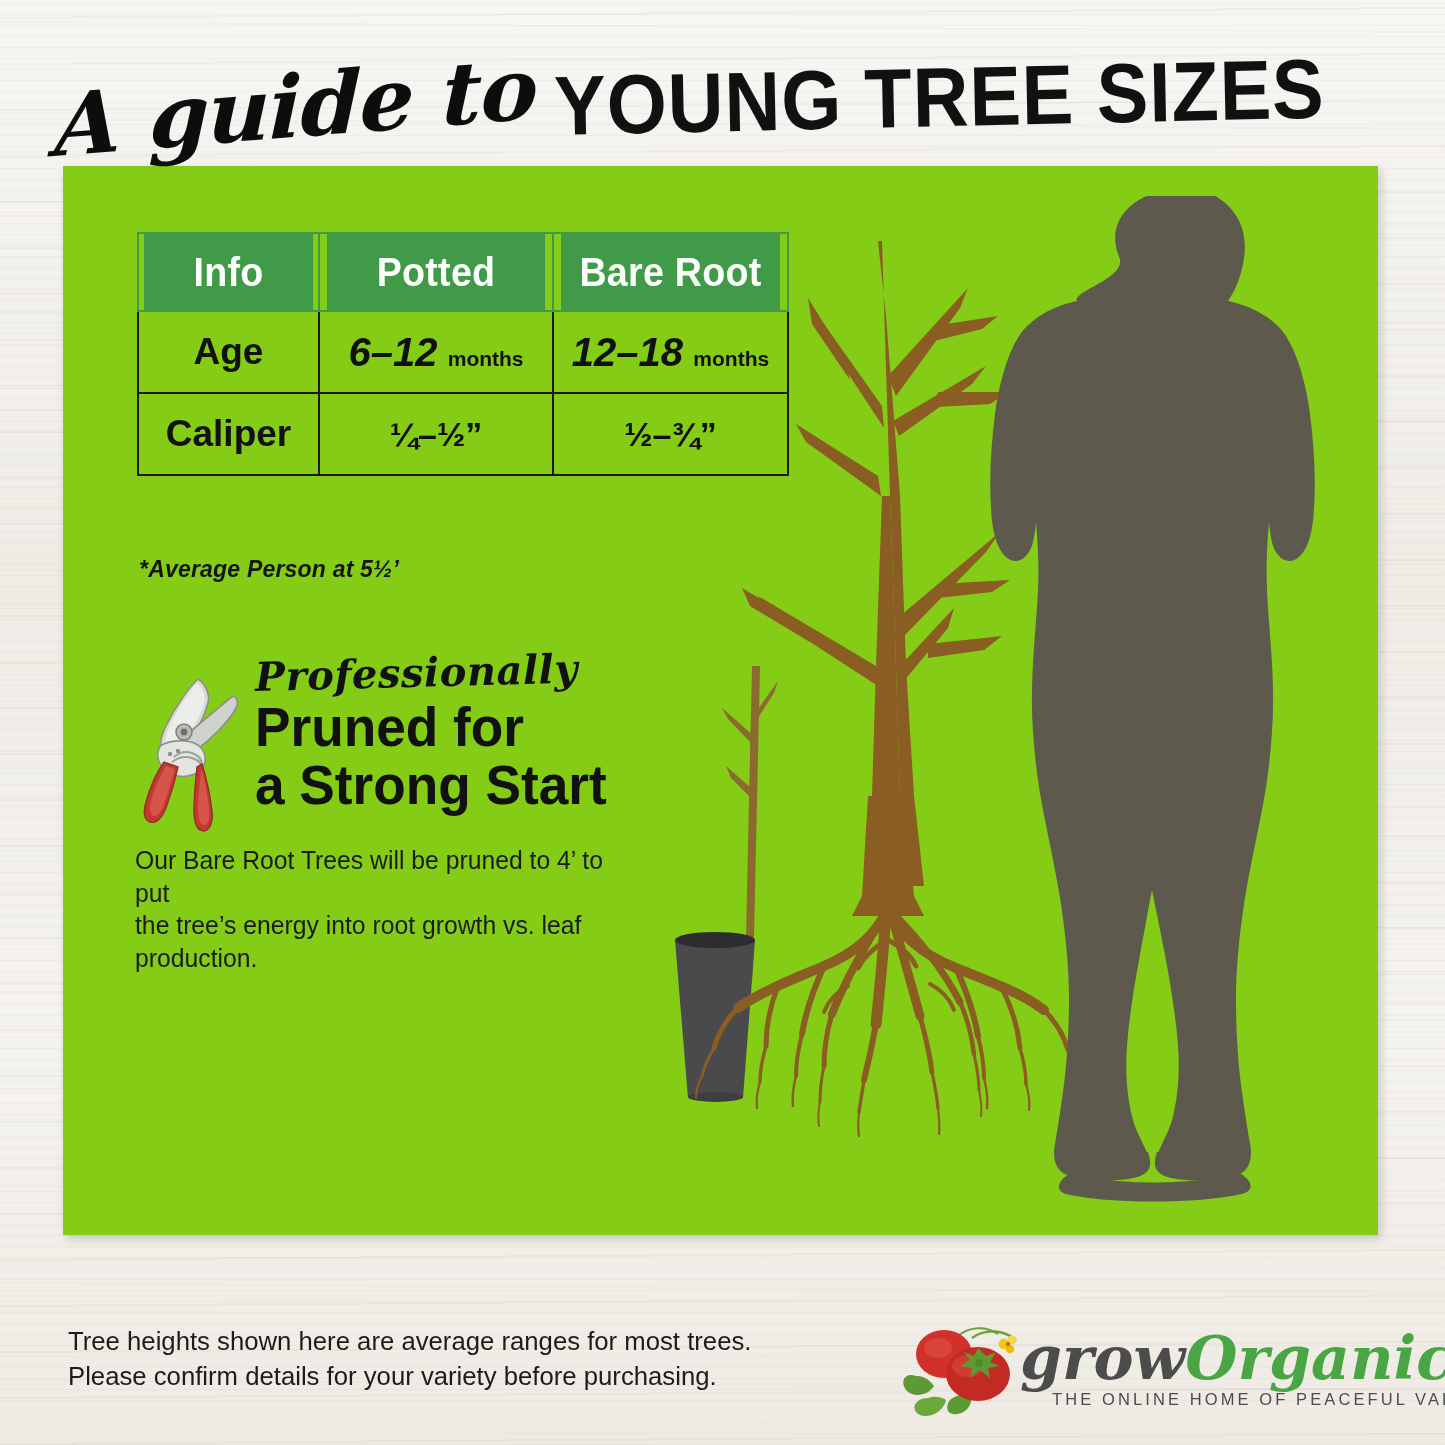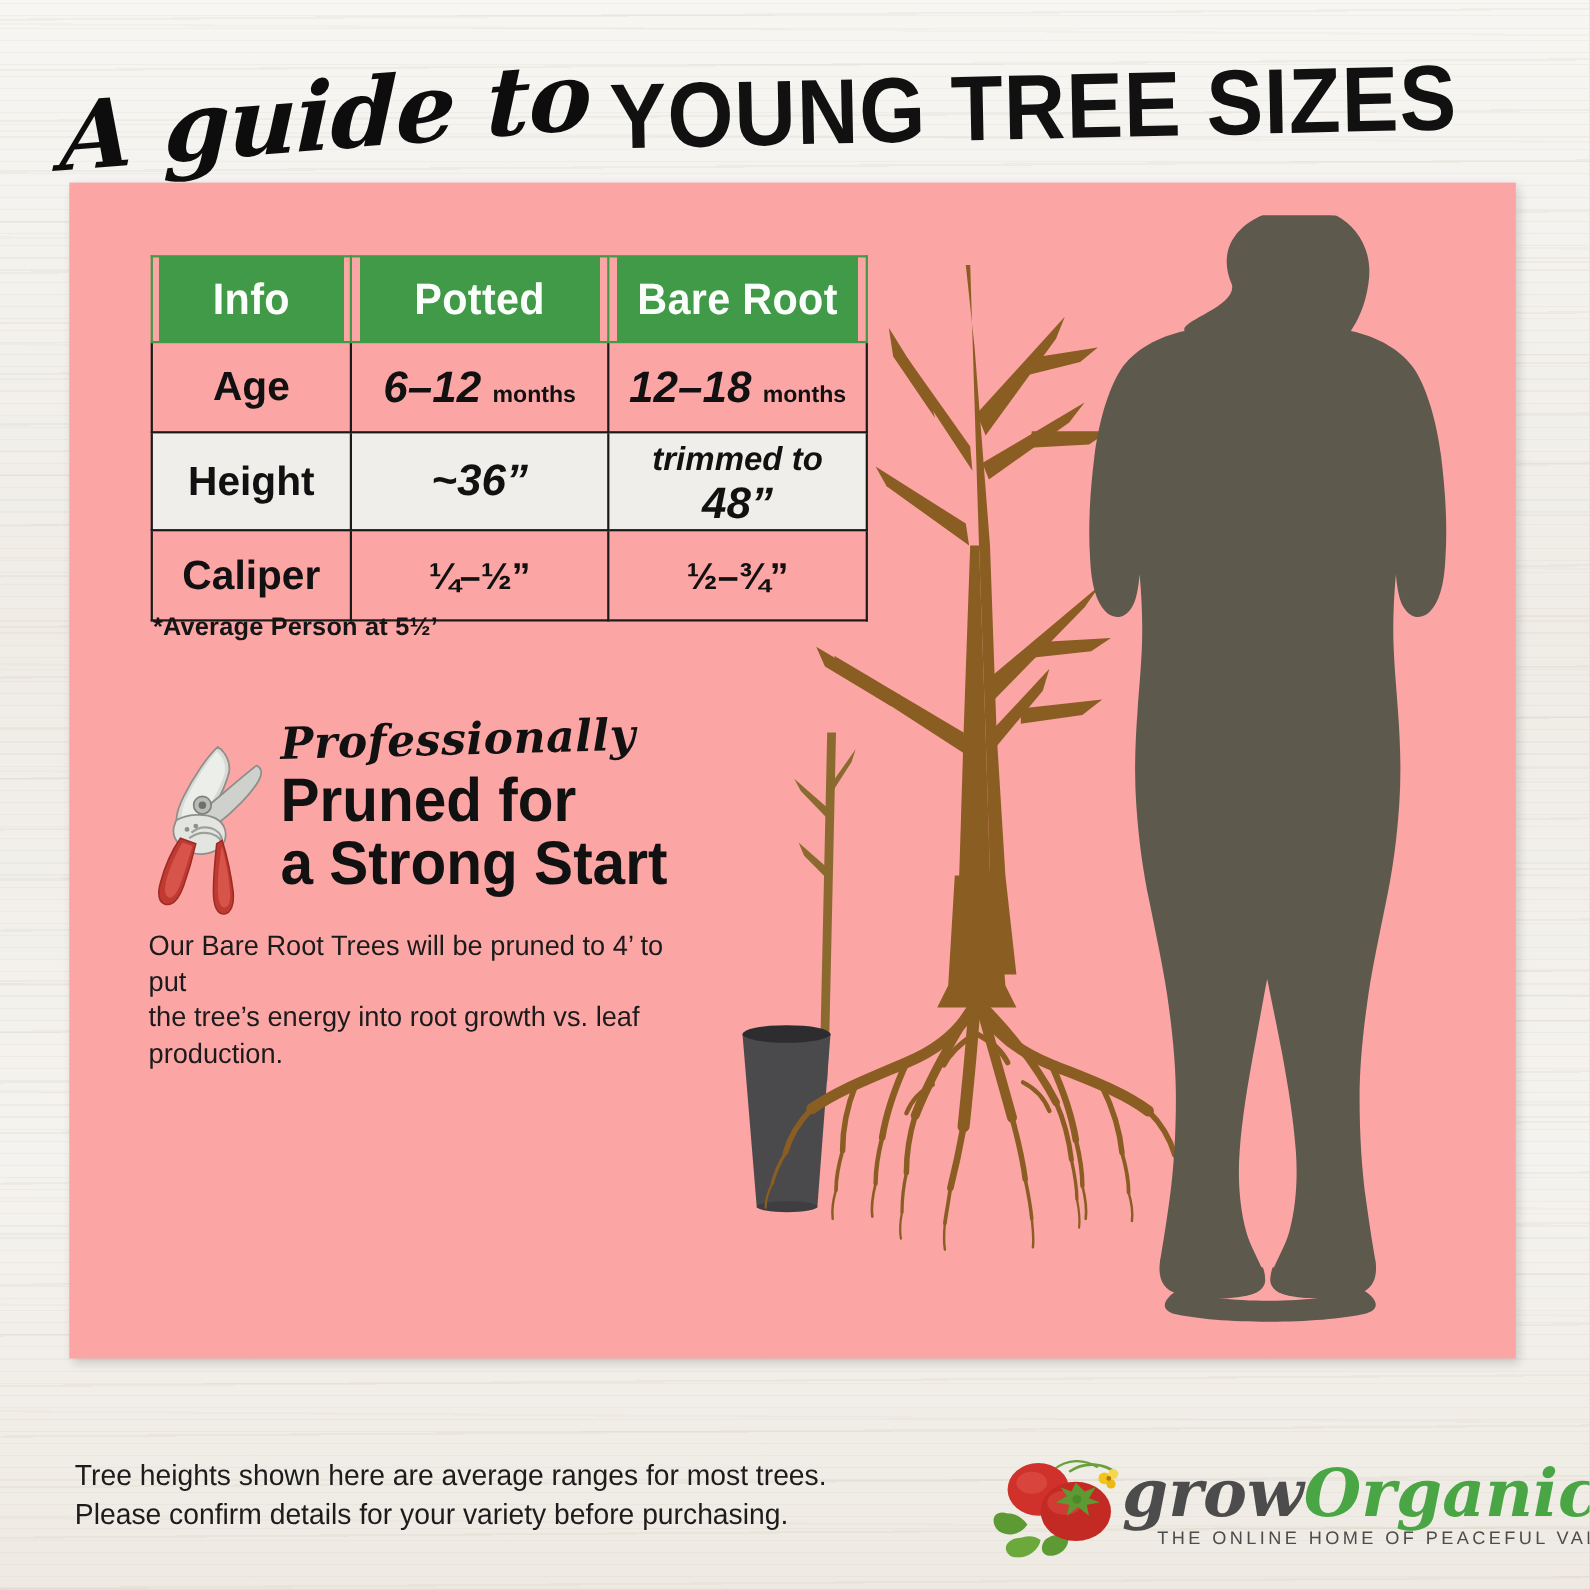--- a/index.html
+++ b/index.html
@@ -76,21 +76,21 @@
     line-height: .95;
   }
 
   
   #card {
     position: absolute;
     left: 63px;
     top: 166px;
     width: 1315px;
     height: 1069px;
-    background: #fca5a5;
+    background: #84cc16;
     box-shadow: 3px 4px 9px rgba(0,0,0,.17);
     overflow: hidden;
   }
 
   
   #spec-table {
     position: absolute;
     left: 74px;
     top: 66px;
     width: 650px;
@@ -127,20 +127,21 @@
   .unit   { font-size: 21px; font-weight: 700; }
   .ital   { font-style: italic; font-size: 30px; font-weight: 700; }
   .big    { font-size: 40px; font-weight: 700; font-style: italic; }
   .frac   { font-size: 34px; }
 
   #table-note {
     position: absolute;
     left: 76px;
     top: 390px;
     font-family: "Liberation Sans", sans-serif;
+    font-style: italic;
     font-weight: 700;
     font-size: 23px;
     color: #151515;
     letter-spacing: .2px;
   }
 
   
   #pruned {
     position: absolute;
     left: 72px;
@@ -270,30 +271,20 @@
     <tbody>
       <tr>
         <td>Age</td>
         <td>
           <span class="big">6–12</span>
           <span class="unit">months</span>
         </td>
         <td>
           <span class="big">12–18</span>
           <span class="unit">months</span>
-        </td>
-      </tr>
-      <tr class="alt">
-        <td>Height</td>
-        <td>
-          <span class="big">~36”</span>
-        </td>
-        <td>
-          <span class="ital">trimmed to</span>
-          <span class="big">48”</span>
         </td>
       </tr>
       <tr>
         <td>Caliper</td>
         <td>
           <span class="frac">¼–½”</span>
         </td>
         <td>
           <span class="frac">½–¾”</span>
         </td>

